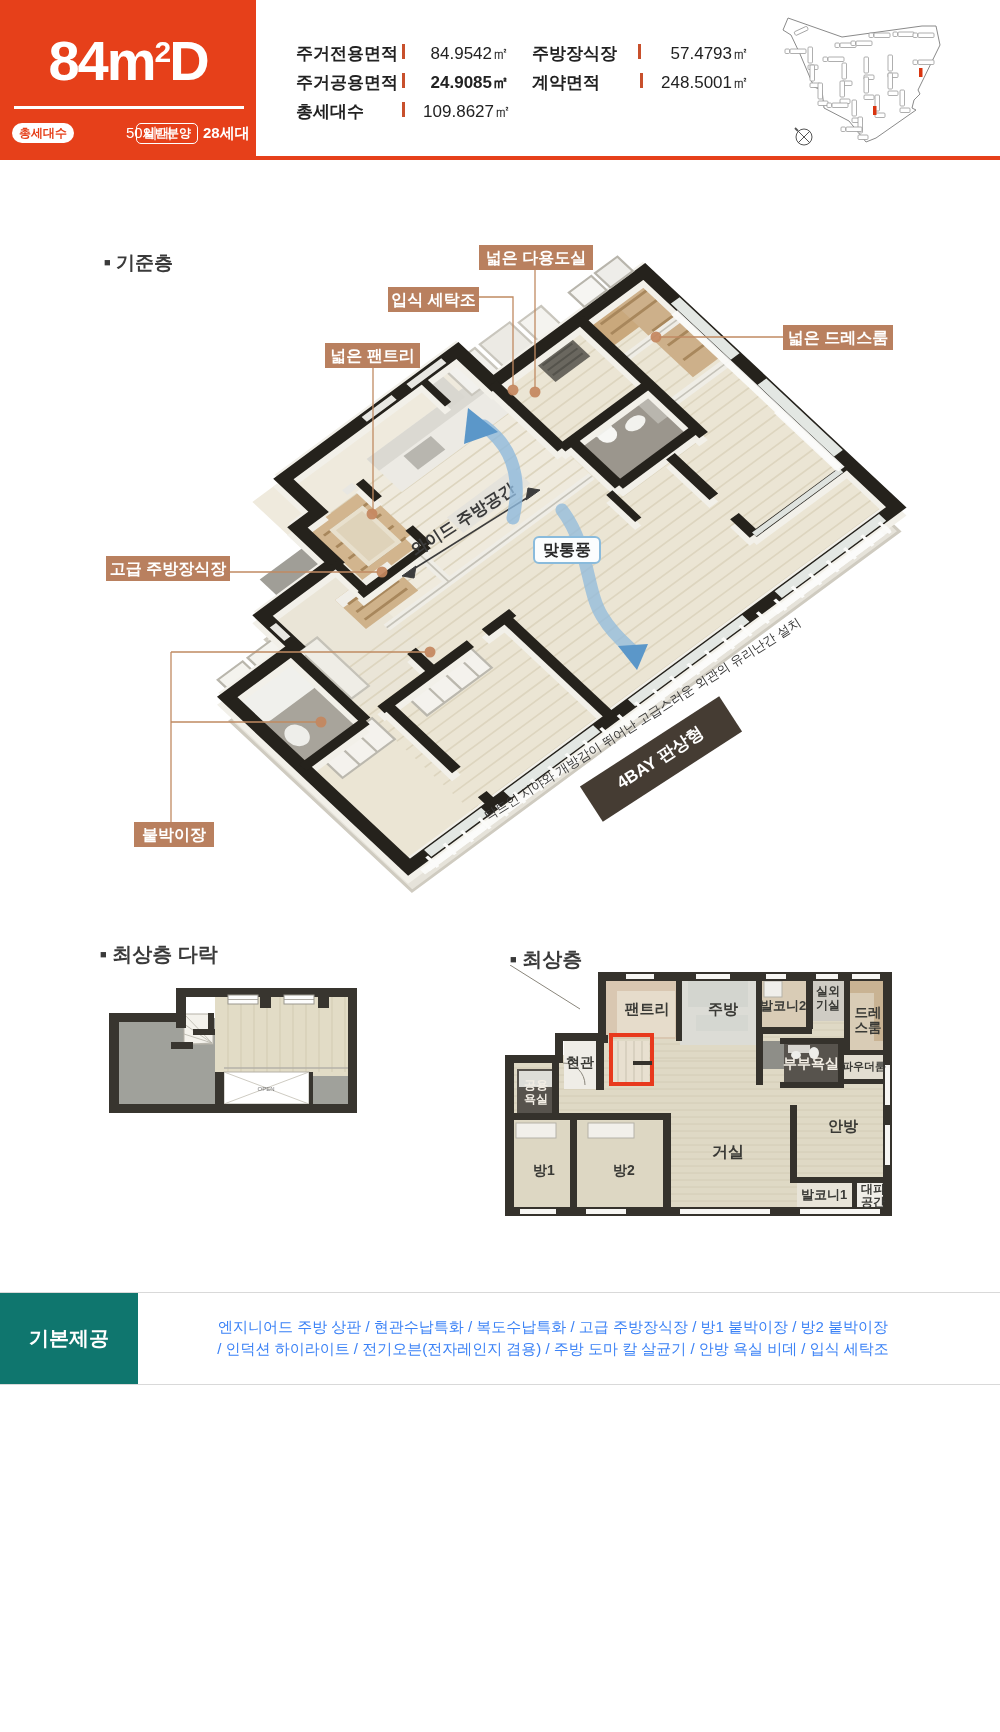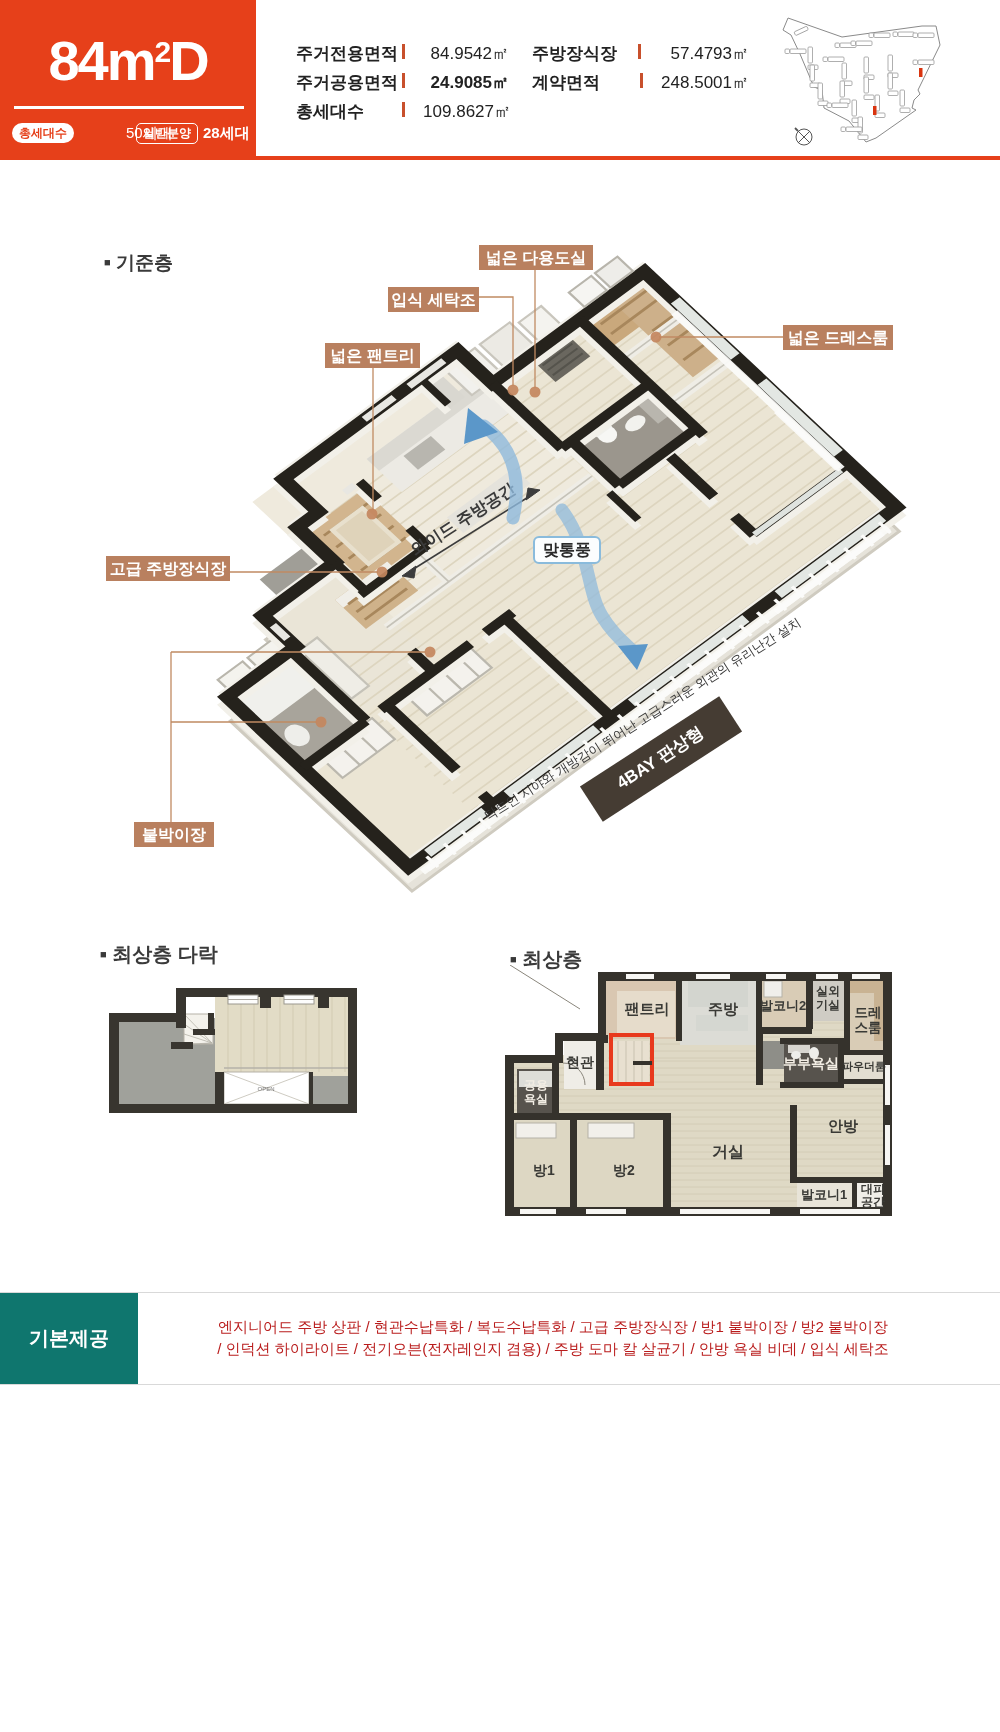--- a/index.html
+++ b/index.html
@@ -454,13 +454,13 @@
 <div class="abs" style="left:100px;top:941px;font-size:20px;font-weight:bold;color:#3a3a3a;"><span style="font-size:11px;vertical-align:3px;">■</span> 최상층 다락</div>
 
 <div class="abs" style="left:510px;top:946px;font-size:20px;font-weight:bold;color:#3a3a3a;"><span style="font-size:11px;vertical-align:3px;">■</span> 최상층</div>
 
 <div class="abs" style="left:0;top:1292px;width:1000px;height:1px;background:#d9d9d9;"></div>
 
 <div class="abs" style="left:0;top:1384px;width:1000px;height:1px;background:#d9d9d9;"></div>
 
 <div class="abs" style="left:0;top:1293px;width:138px;height:91px;background:#0f766e;color:#fff;font-size:20px;font-weight:bold;text-align:center;line-height:91px;">기본제공</div>
 
-<div class="abs" style="left:138px;top:1316px;width:830px;text-align:center;font-size:15px;color:#b91c1c;line-height:22px;">엔지니어드 주방 상판 / 현관수납특화 / 복도수납특화 / 고급 주방장식장 / 방1 붙박이장 / 방2 붙박이장<br>/ 인덕션 하이라이트 / 전기오븐(전자레인지 겸용) / 주방 도마 칼 살균기 / 안방 욕실 비데 / 입식 세탁조</div>
+<div class="abs" style="left:138px;top:1316px;width:830px;text-align:center;font-size:15px;color:#3b82f6;line-height:22px;">엔지니어드 주방 상판 / 현관수납특화 / 복도수납특화 / 고급 주방장식장 / 방1 붙박이장 / 방2 붙박이장<br>/ 인덕션 하이라이트 / 전기오븐(전자레인지 겸용) / 주방 도마 칼 살균기 / 안방 욕실 비데 / 입식 세탁조</div>
 
 </body></html>

